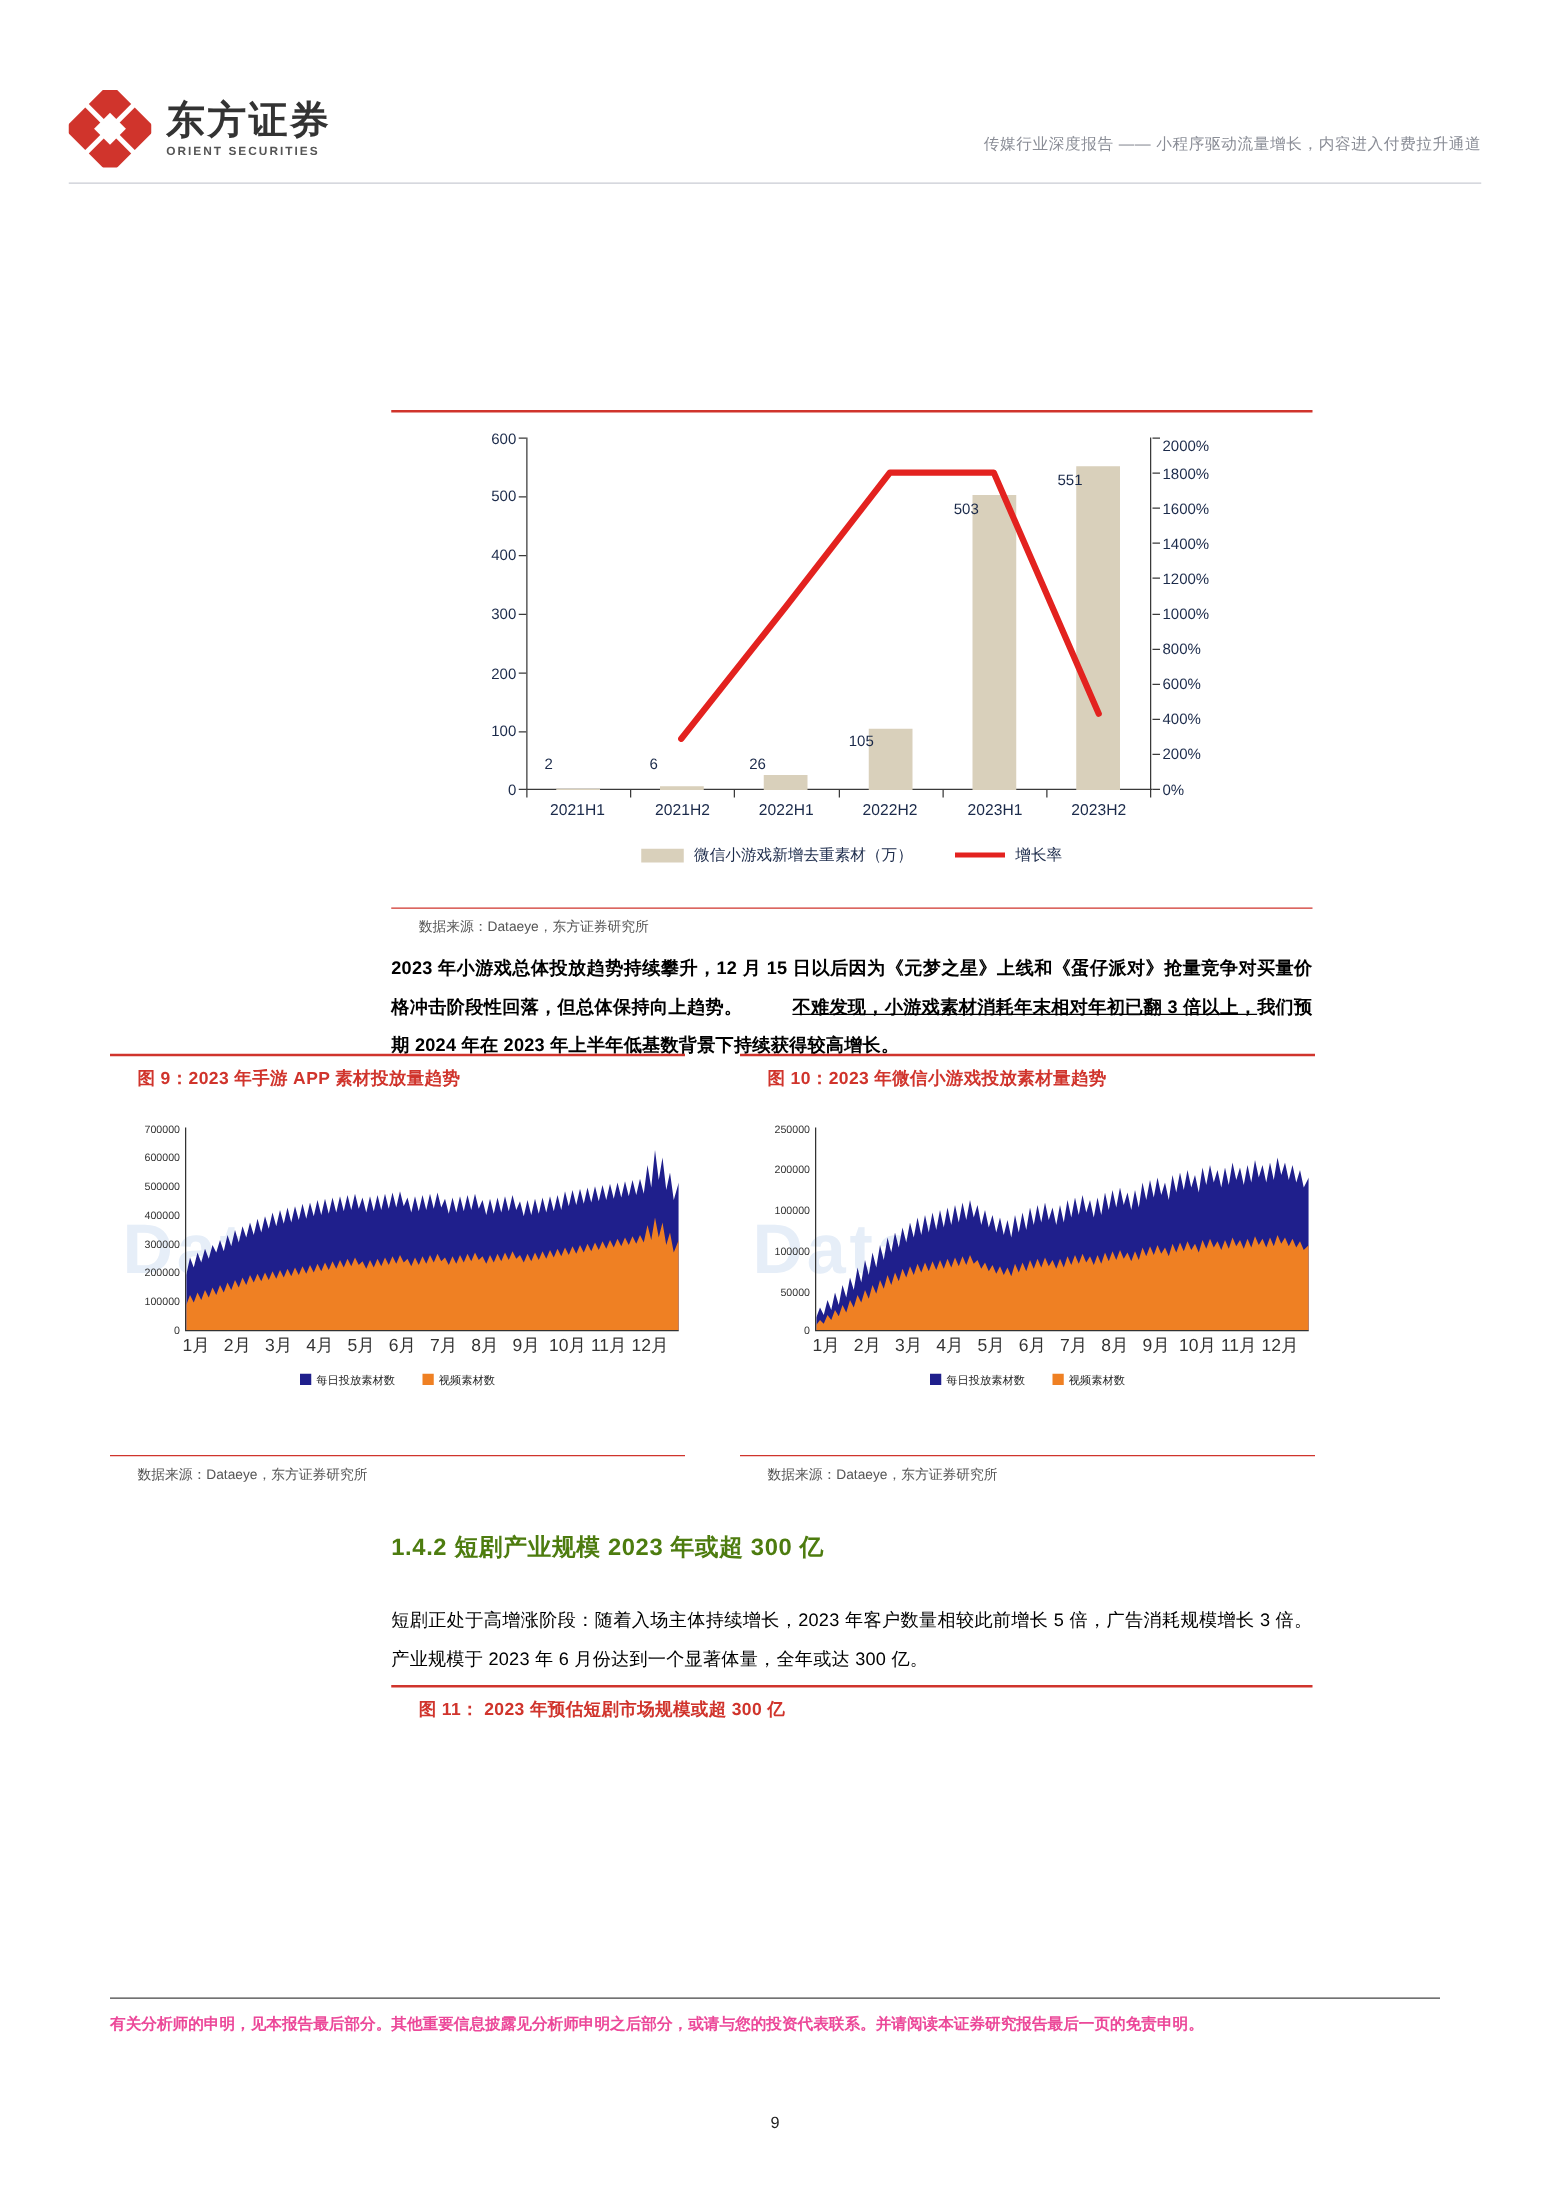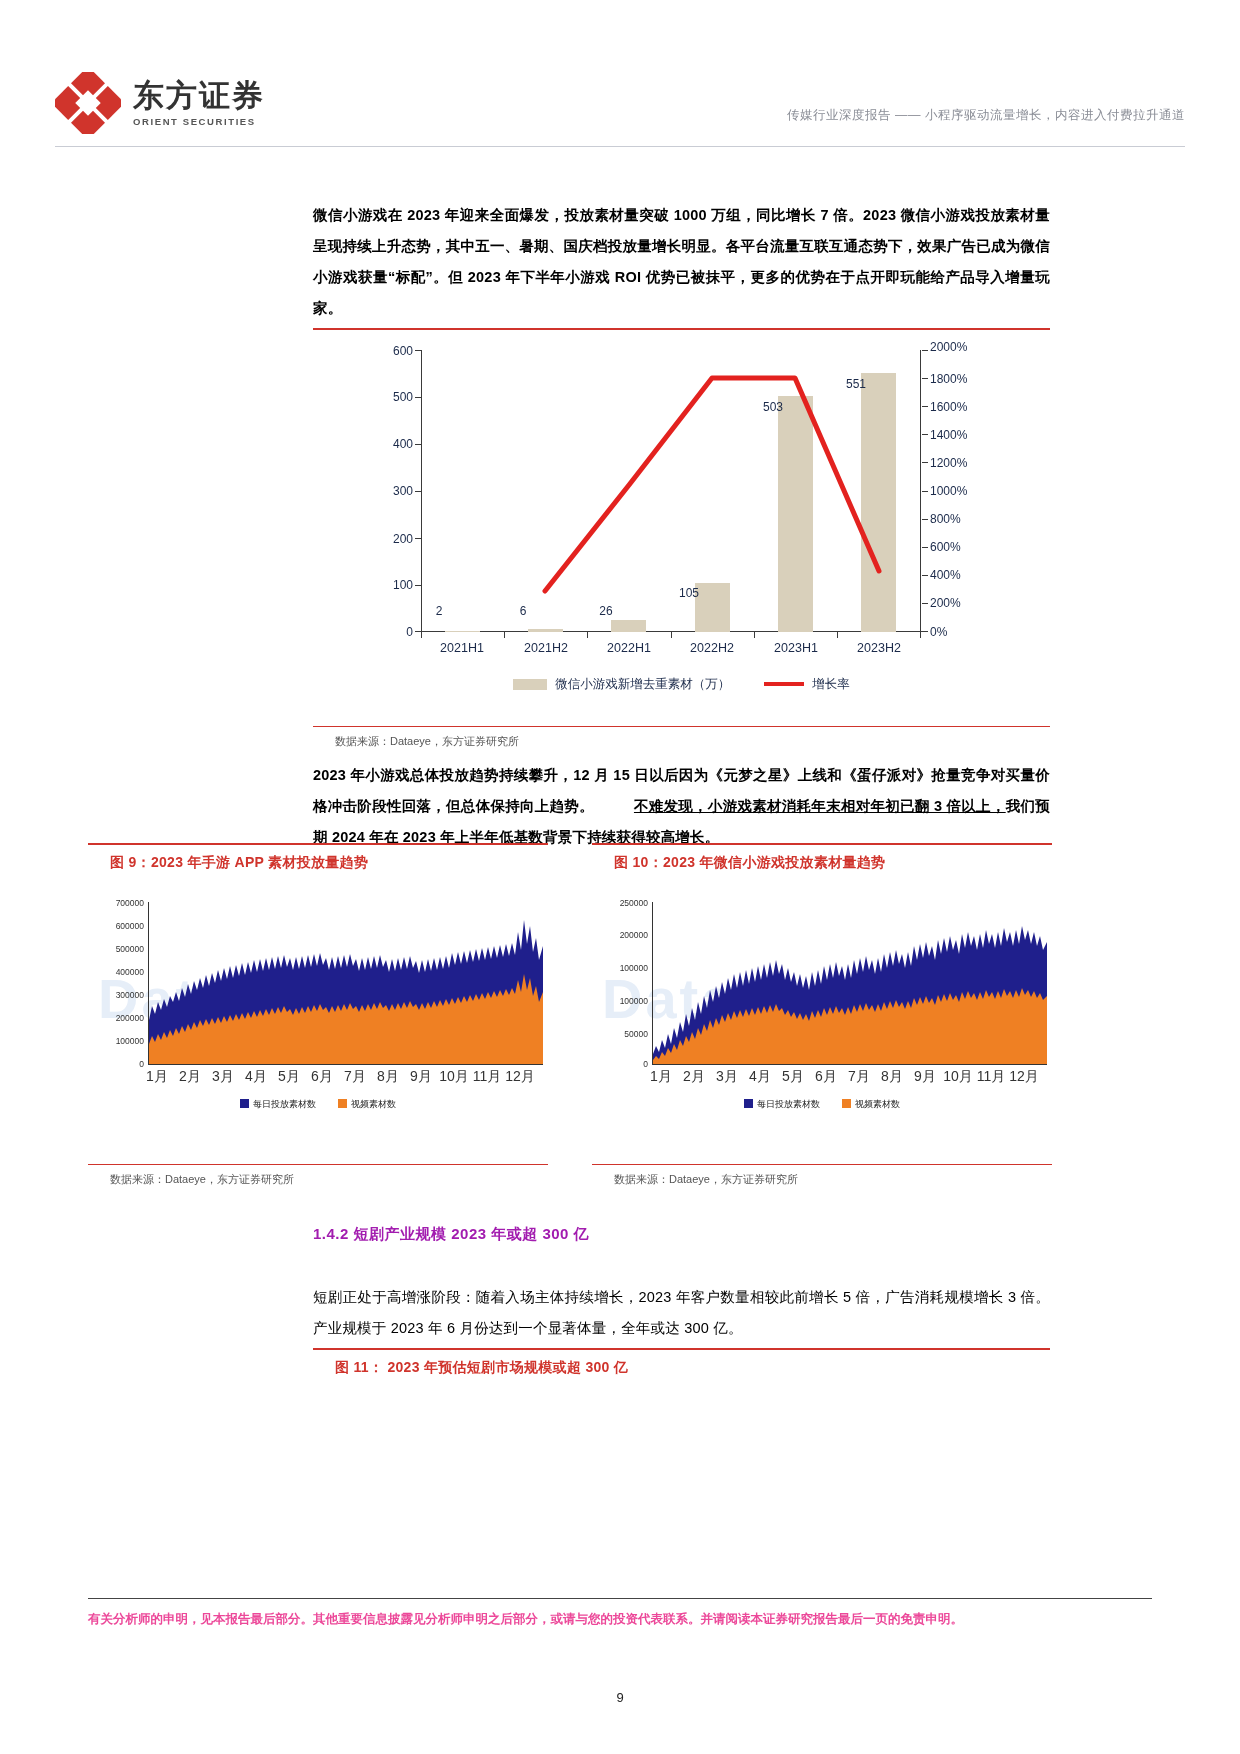--- a/index.html
+++ b/index.html
@@ -62,21 +62,21 @@
   .c9-yl { position: absolute; font-size: 8.5px; color: #333; text-align: right; width: 56px; }
   .c9-xl { position: absolute; font-size: 14px; color: #333; text-align: center; width: 34px; }
   .c9-plot { position: absolute; overflow: hidden; }
   .c9-axis { position: absolute; background: #333; }
   .c9-legend { position: absolute; width: 460px; display: flex; justify-content: center; align-items: center; gap: 22px; font-size: 9px; color: #222; }
   .sw { width: 9px; height: 9px; display:inline-block; margin-right: 4px; vertical-align: -1px;}
   .sw-blue { background: #1f1f8c; }
   .sw-orange { background: #ef8023; }
 
   
-  .sec-h { position: absolute; left: 313px; top: 1225px; font-size: 15px; font-weight: 700; color: #a21caf; letter-spacing: .5px; }
+  .sec-h { position: absolute; left: 313px; top: 1225px; font-size: 19px; font-weight: 700; color: #4d7c0f; letter-spacing: .5px; }
 
   
   #fig11 { left: 313px; top: 1348px; width: 737px; }
 
   
   .footer-rule { position: absolute; left: 88px; top: 1598px; width: 1064px; height: 1px; background: #444; }
   .footer-text { position: absolute; left: 88px; top: 1608px; width: 1064px; font-size: 12.5px; font-weight: 700; color: #ec4899; line-height: 22px; }
   .page-num { position: absolute; left: 0; top: 1690px; width: 1240px; text-align: center; font-size: 13px; color: #222; }
 </style>
 </head>
@@ -99,21 +99,20 @@
       </div>
       <div class="logo-text">
         <div class="logo-cn">东方证券</div>
         <div class="logo-en">ORIENT SECURITIES</div>
       </div>
     </div>
     <div class="header-title">传媒行业深度报告 —— 小程序驱动流量增长，内容进入付费拉升通道</div>
     <div class="header-rule"></div>
   </div>
 
-  <div class="para para-1">微信小游戏在 2023 年迎来全面爆发，投放素材量突破 1000 万组，同比增长 7 倍。2023 微信小游戏投放素材量呈现持续上升态势，其中五一、暑期、国庆档投放量增长明显。各平台流量互联互通态势下，效果广告已成为微信小游戏获量“标配”。但 2023 年下半年小游戏 ROI 优势已被抹平，更多的优势在于点开即玩能给产品导入增量玩家。</div>
 
   <div class="fig" id="fig8">
     <div class="fig-rule-top"></div>
 
     <div class="c8-area">
 
       <div class="c8-tl" style="left:40px; top:8px;">600</div>
       <div class="c8-tl" style="left:40px; top:54px;">500</div>
       <div class="c8-tl" style="left:40px; top:101px;">400</div>
       <div class="c8-tl" style="left:40px; top:148px;">300</div>
@@ -126,21 +125,21 @@
       <div class="c8-axisline-b"></div>
 
       <div class="tickmark" style="left:102px; top:14px;"></div>
       <div class="tickmark" style="left:102px; top:61px;"></div>
       <div class="tickmark" style="left:102px; top:108px;"></div>
       <div class="tickmark" style="left:102px; top:155px;"></div>
       <div class="tickmark" style="left:102px; top:202px;"></div>
       <div class="tickmark" style="left:102px; top:249px;"></div>
       <div class="tickmark" style="left:102px; top:295px;"></div>
 
-      <div class="c8-tr" style="left:617px; top:4px;">2000%</div>
+      <div class="c8-tr" style="left:617px; top:14px;">2000%</div>
       <div class="c8-tr" style="left:617px; top:36px;">1800%</div>
       <div class="c8-tr" style="left:617px; top:64px;">1600%</div>
       <div class="c8-tr" style="left:617px; top:92px;">1400%</div>
       <div class="c8-tr" style="left:617px; top:120px;">1200%</div>
       <div class="c8-tr" style="left:617px; top:148px;">1000%</div>
       <div class="c8-tr" style="left:617px; top:176px;">800%</div>
       <div class="c8-tr" style="left:617px; top:204px;">600%</div>
       <div class="c8-tr" style="left:617px; top:232px;">400%</div>
       <div class="c8-tr" style="left:617px; top:260px;">200%</div>
       <div class="c8-tr" style="left:617px; top:289px;">0%</div>

